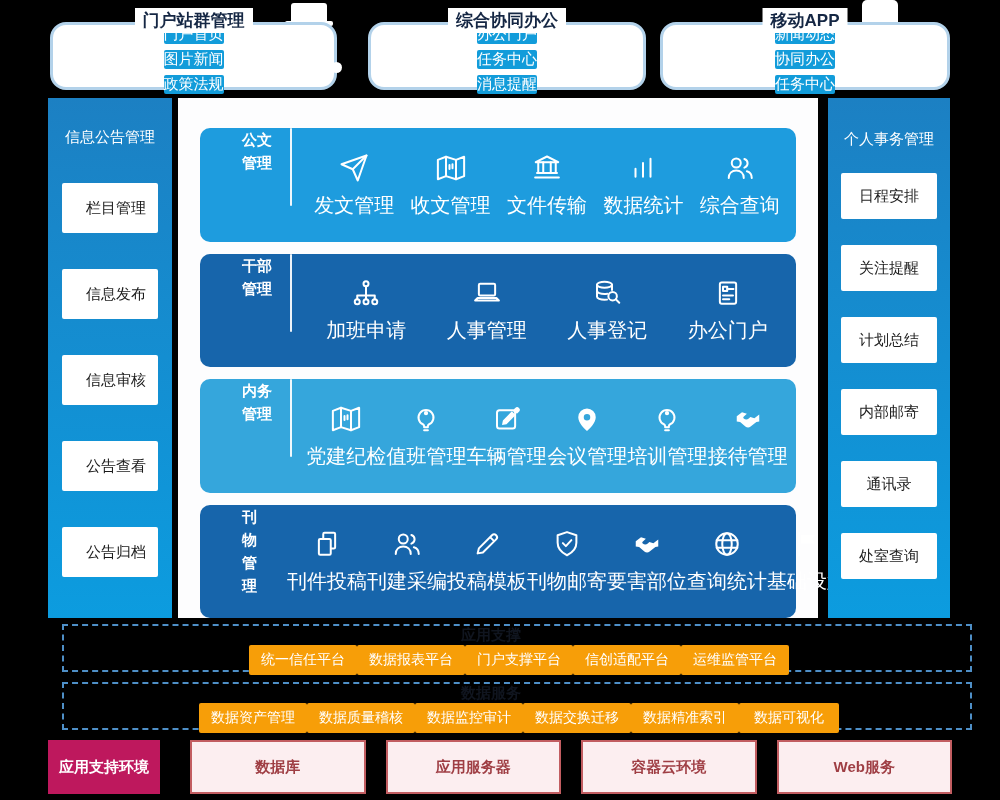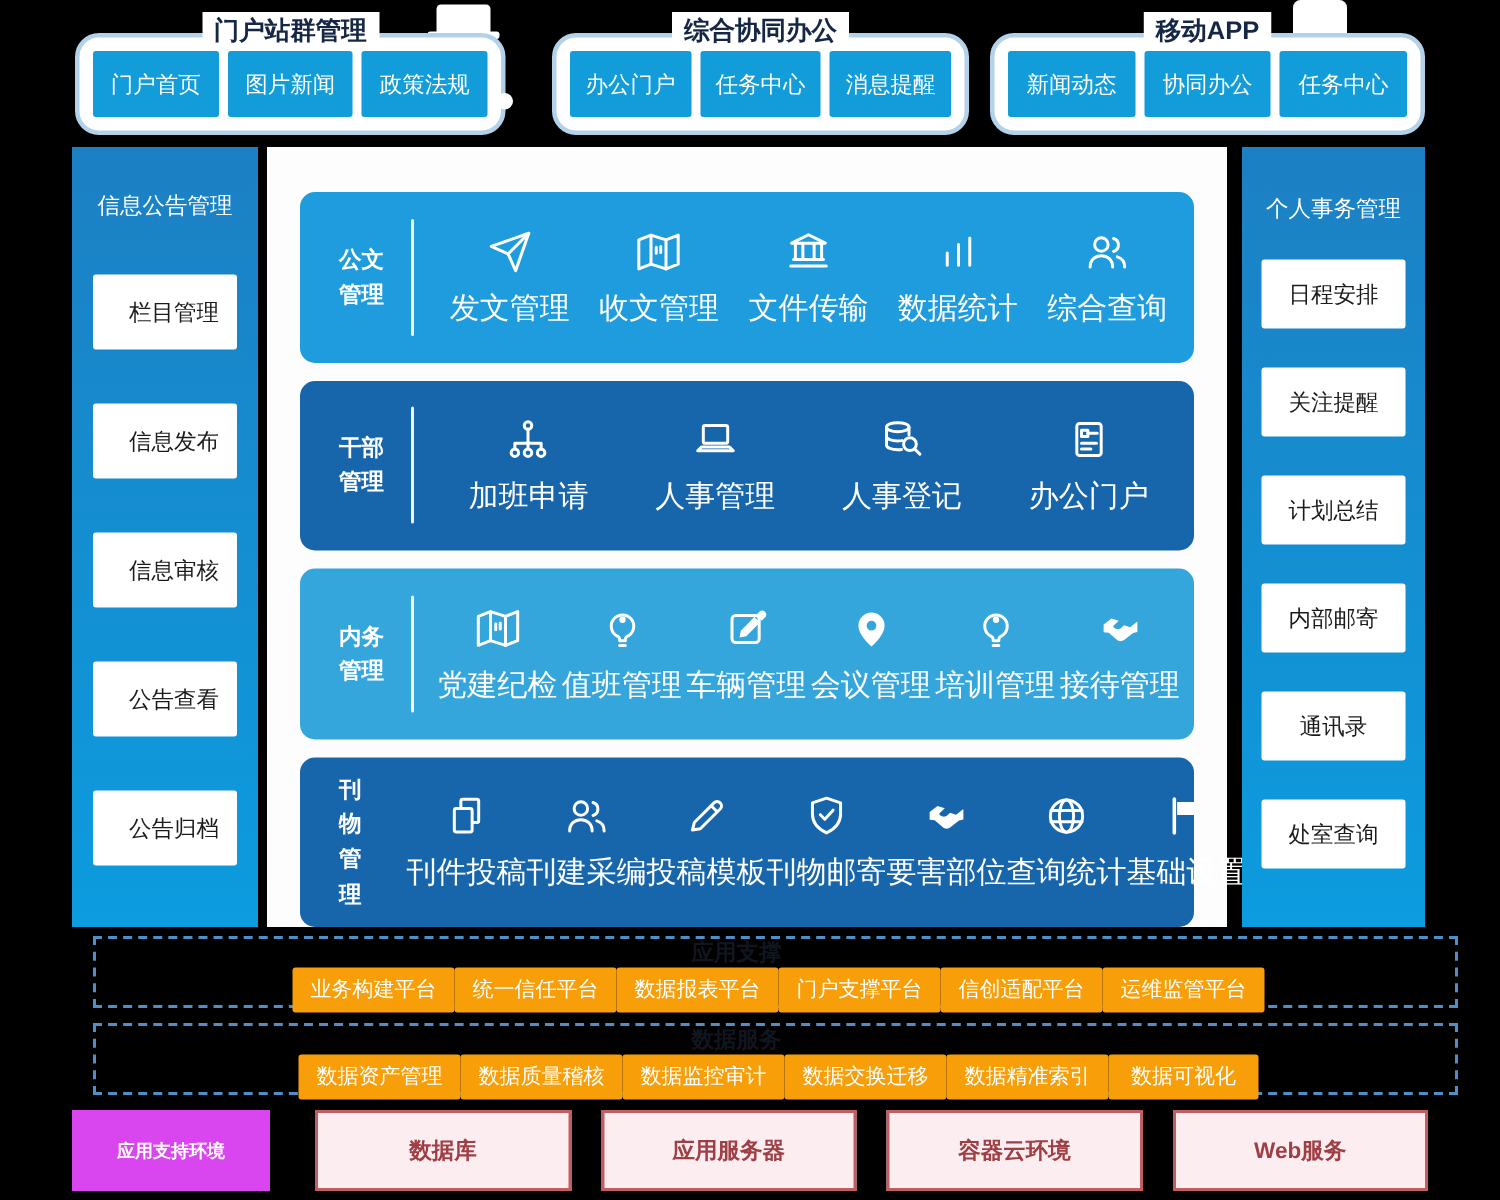--- a/index.html
+++ b/index.html
@@ -10,21 +10,21 @@
   
   .deco { position:absolute; background:#fff; z-index:1; }
   .deco-laptop { left:291px; top:3px; width:36px; height:20px; border-radius:3px 3px 0 0; }
   .deco-laptop-base { left:285px; top:21px; width:48px; height:5px; border-radius:2px; }
   .deco-phone { left:862px; top:0; width:36px; height:24px; border-radius:5px 5px 0 0; }
   .deco-dot { left:331px; top:62px; width:11px; height:11px; border-radius:50%; z-index:5; }
 
   
   .top-group { position:absolute; top:22px; height:68px; background:#fff;
                border:3px solid #b3d2ea; border-radius:16px; z-index:2;
-               display:flex; align-items:center; padding:0 9px; gap:6px; }
+               display:flex; align-items:center; padding:0 9px; gap:6px;flex-direction:column; }
   .tg-1 { left:50px;  width:287px; }
   .tg-2 { left:368px; width:278px; }
   .tg-3 { left:660px; width:290px; }
   .group-title { position:absolute; top:-17px; left:50%; transform:translateX(-50%);
                  background:#fff; color:#152744; font-size:17px; font-weight:bold;
                  padding:1px 8px; white-space:nowrap; z-index:3; }
   .group-btn { flex:1; height:44px; background:#129cda; color:#fff; font-size:15px;
                display:flex; align-items:center; justify-content:center;
                border-radius:2px; cursor:pointer; white-space:nowrap; }
 
@@ -40,22 +40,22 @@
   .side-btn { width:96px; background:#fff; color:#1b1b1b; font-size:15px;
               display:flex; align-items:center; justify-content:center;
               border-radius:2px; cursor:pointer; }
   .side-left  .side-btn { height:50px; margin-bottom:36px;padding-left:12px; }
   .side-right .side-btn { height:46px; margin-bottom:26px; }
 
   
   .center-panel { position:absolute; left:178px; top:98px; width:640px; height:520px;
                   background:#fdfdfe; z-index:2; display:flex; flex-direction:column;
                   padding:30px 22px 0; gap:12px; }
-  .module-row { height:124px; border-radius:10px; display:flex; align-items:center;
-                padding:0 8px 0 26px; background:var(--row-bg); }
+  .module-row { height:124px; border-radius:10px; display:flex; 
+                padding:0 8px 0 42px; background:var(--row-bg); }
   .theme-light   { --row-bg:#1e9cde; }
   .theme-lighter { --row-bg:#35a6dc; }
   .theme-dark    { --row-bg:#1765ab; }
   .row-title { width:32px; color:#fff; font-size:15px; font-weight:600;
                line-height:1.55; word-break:break-all; }
   .row-divider { width:2px; height:78px; background:rgba(255,255,255,.92);
                  border-radius:1px; margin:0 14px 0 16px; }
   .row-items { flex:1; display:flex; align-items:center; }
   .module-item { flex:1; display:flex; flex-direction:column; align-items:center;
                  gap:9px; cursor:pointer; color:#fff; }
@@ -70,22 +70,22 @@
   .pr-1 { top:624px; } .pr-2 { top:682px; }
   .platform-label { width:116px; font-size:15px; font-weight:bold; color:#10151f; }
   .platform-items { flex:1; display:flex; justify-content:space-between; }
   .chip { min-width:100px; height:30px; padding:0 12px; background:#f79e08; color:#fff;
           font-size:14px; display:flex; align-items:center; justify-content:center;
           border-radius:2px; cursor:pointer; white-space:nowrap; }
 
   
   .env-row { position:absolute; left:48px; top:740px; width:904px; height:54px;
              display:flex; z-index:2; }
-  .env-label { width:132px; height:54px; background:#d946ef; color:#fff;
-               font-size:12px; font-weight:bold; display:flex; align-items:center;
+  .env-label { width:112px; height:54px; background:#be185d; color:#fff;
+               font-size:15px; font-weight:bold; display:flex; align-items:center;
                justify-content:center; margin-right:10px; }
   .env-box { flex:1; height:54px; background:#fceef0; border:2px solid #c25d61;
              color:#9f3e44; font-size:15px; font-weight:bold; display:flex;
              align-items:center; justify-content:center; margin-left:20px; cursor:pointer; }
 </style>
 </head>
 <body>
 
 <div class="stage">
 
@@ -365,21 +365,20 @@
     <div class="side-btn">关注提醒</div>
     <div class="side-btn">计划总结</div>
     <div class="side-btn">内部邮寄</div>
     <div class="side-btn">通讯录</div>
     <div class="side-btn">处室查询</div>
   </div>
 
   <div class="platform-row pr-1">
     <div class="platform-label">应用支撑</div>
     <div class="platform-items">
-        <div class="chip">业务构建平台</div>
         <div class="chip">统一信任平台</div>
         <div class="chip">数据报表平台</div>
         <div class="chip">门户支撑平台</div>
         <div class="chip">信创适配平台</div>
         <div class="chip">运维监管平台</div>
       </div>
   </div>
 
   <div class="platform-row pr-2">
     <div class="platform-label">数据服务</div>

